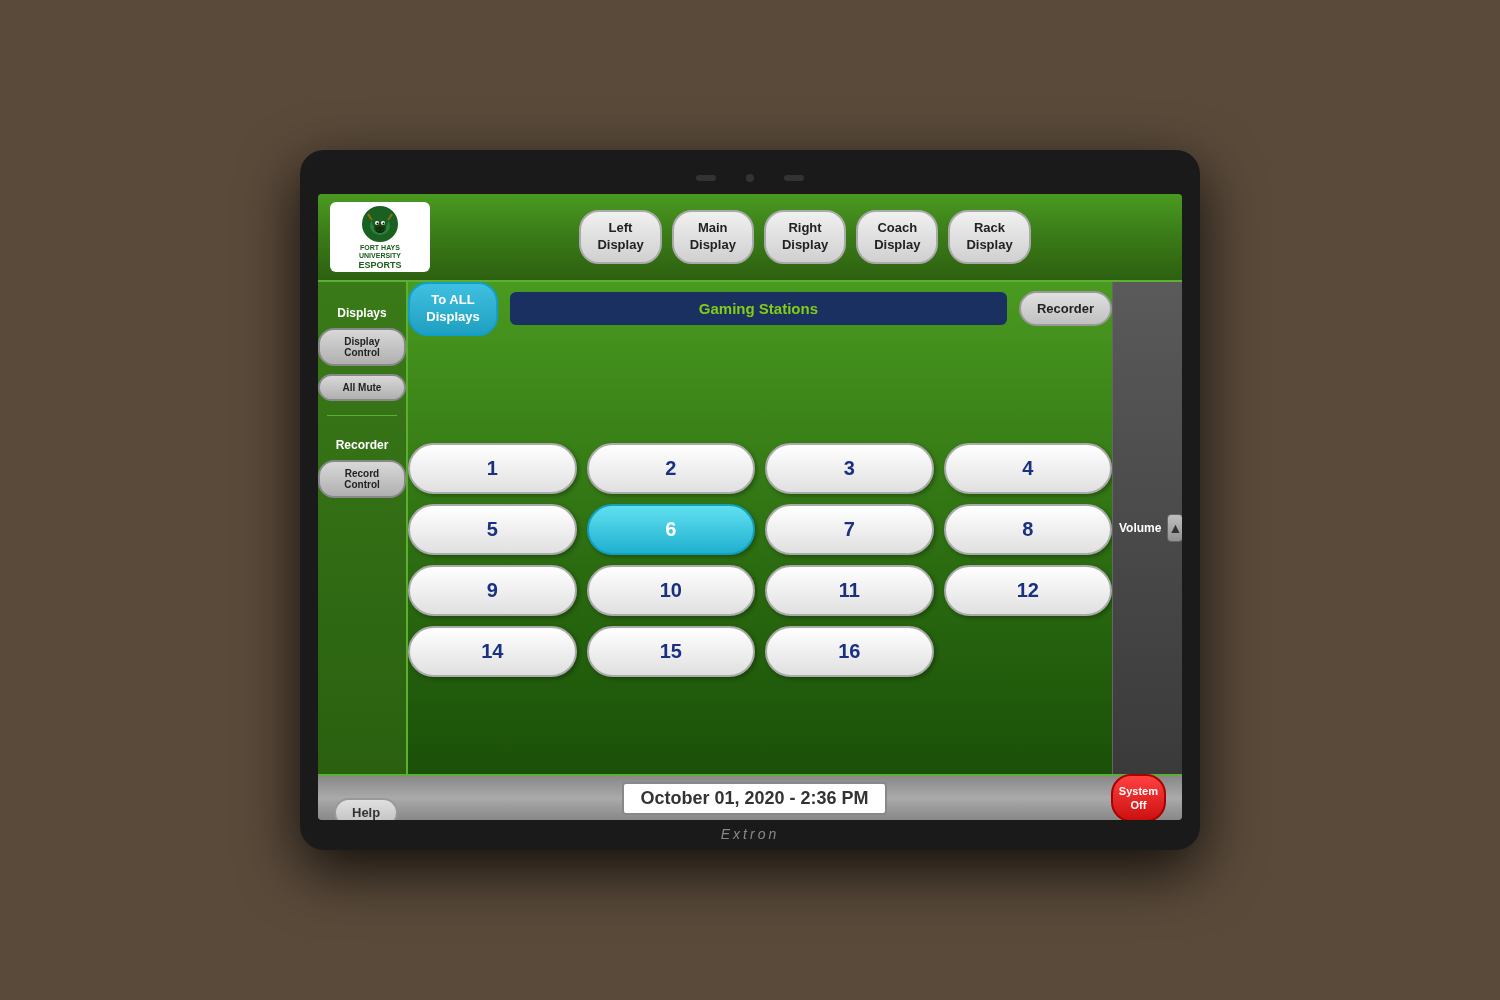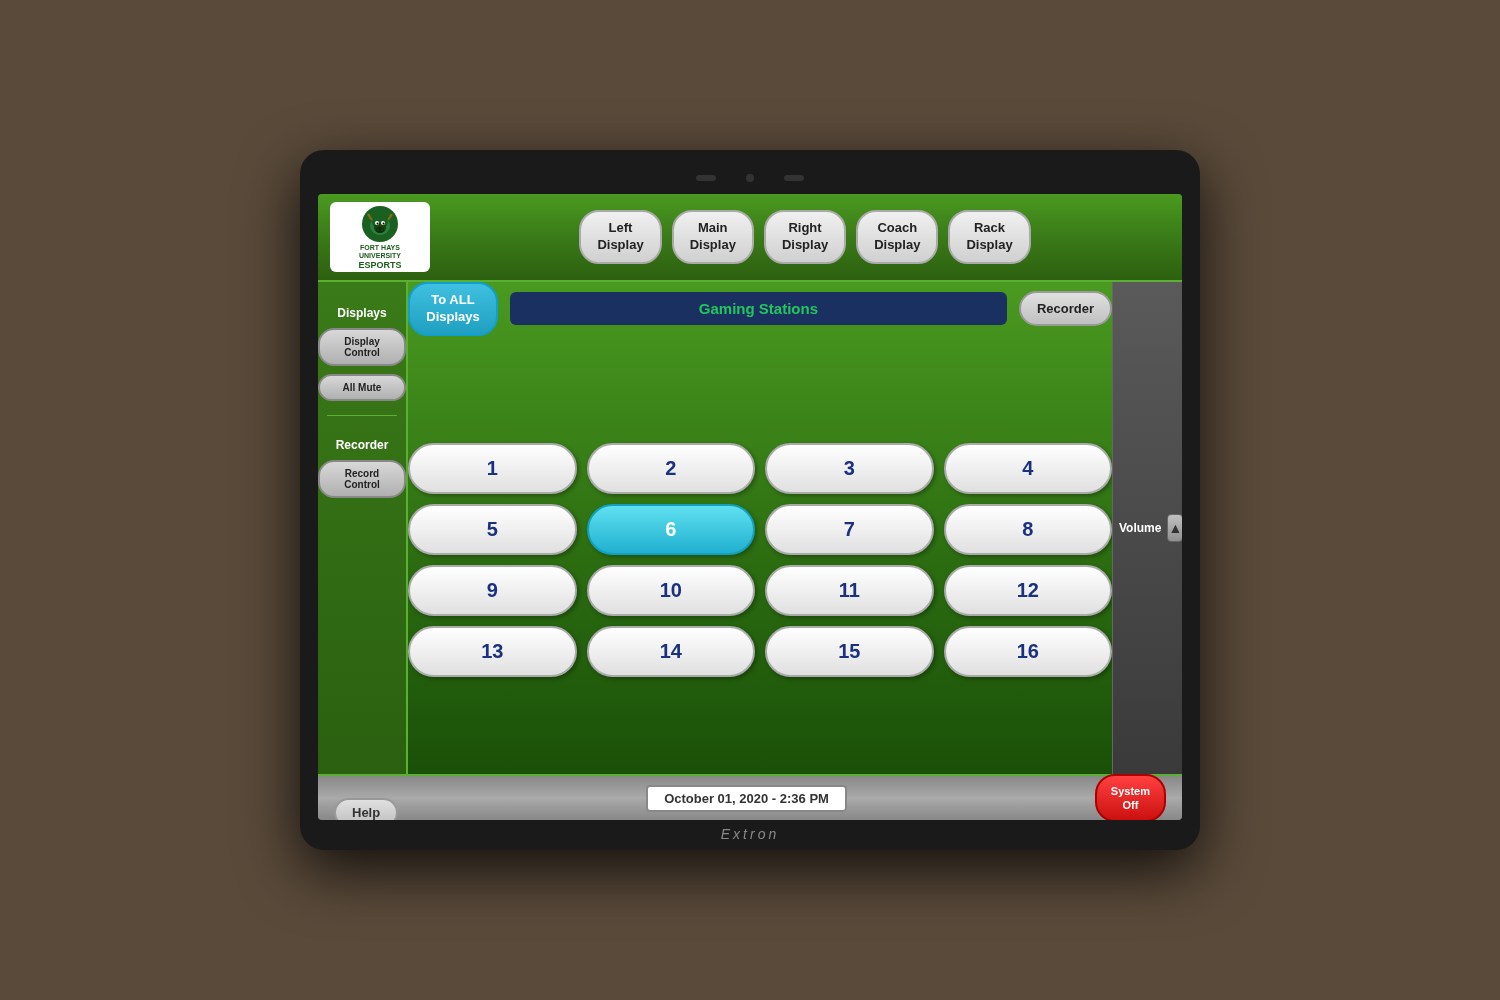--- a/index.html
+++ b/index.html
@@ -193,21 +193,21 @@
       font-weight: bold;
       color: white;
       cursor: pointer;
       text-align: center;
       min-width: 90px;
       line-height: 1.3;
     }
 
     .gaming-stations-label {
       background: #1a3060;
-      color: #22c55e;
+      color: #84cc16;
       font-size: 15px;
       font-weight: bold;
       padding: 8px 24px;
       border-radius: 6px;
       flex: 1;
       text-align: center;
     }
 
     .recorder-btn {
       background: linear-gradient(180deg, #e0e0e0 0%, #c0c0c0 100%);
@@ -345,30 +345,30 @@
       color: #333;
       cursor: pointer;
       margin-top: 28px;
     }
 
     .datetime-box {
       background: white;
       border: 2px solid #888;
       border-radius: 4px;
       padding: 4px 16px;
-      font-size: 13px;
+      font-size: 18px;
       color: #333;
       font-weight: bold;
     }
 
     .system-off-btn {
       background: linear-gradient(180deg, #ff4040 0%, #cc1010 100%);
       border: 2px solid #aa0000;
       border-radius: 20px;
-      padding: 8px 14px;
+      padding: 8px 6px;
       font-size: 11px;
       font-weight: bold;
       color: white;
       cursor: pointer;
       text-align: center;
       line-height: 1.3;
     }
 
     .tablet-brand {
       position: absolute;
@@ -462,21 +462,20 @@
             <button class="station-btn">3</button>
             <button class="station-btn">4</button>
             <button class="station-btn">5</button>
             <button class="station-btn active">6</button>
             <button class="station-btn">7</button>
             <button class="station-btn">8</button>
             <button class="station-btn">9</button>
             <button class="station-btn">10</button>
             <button class="station-btn">11</button>
             <button class="station-btn">12</button>
-            <button class="station-btn">13</button>
             <button class="station-btn">14</button>
             <button class="station-btn">15</button>
             <button class="station-btn">16</button>
           </div>
         </div>
 
         <div class="volume-panel">
           <div class="volume-label">Volume</div>
           <button class="volume-up-btn">▲</button>
           <div class="volume-bar-container">

